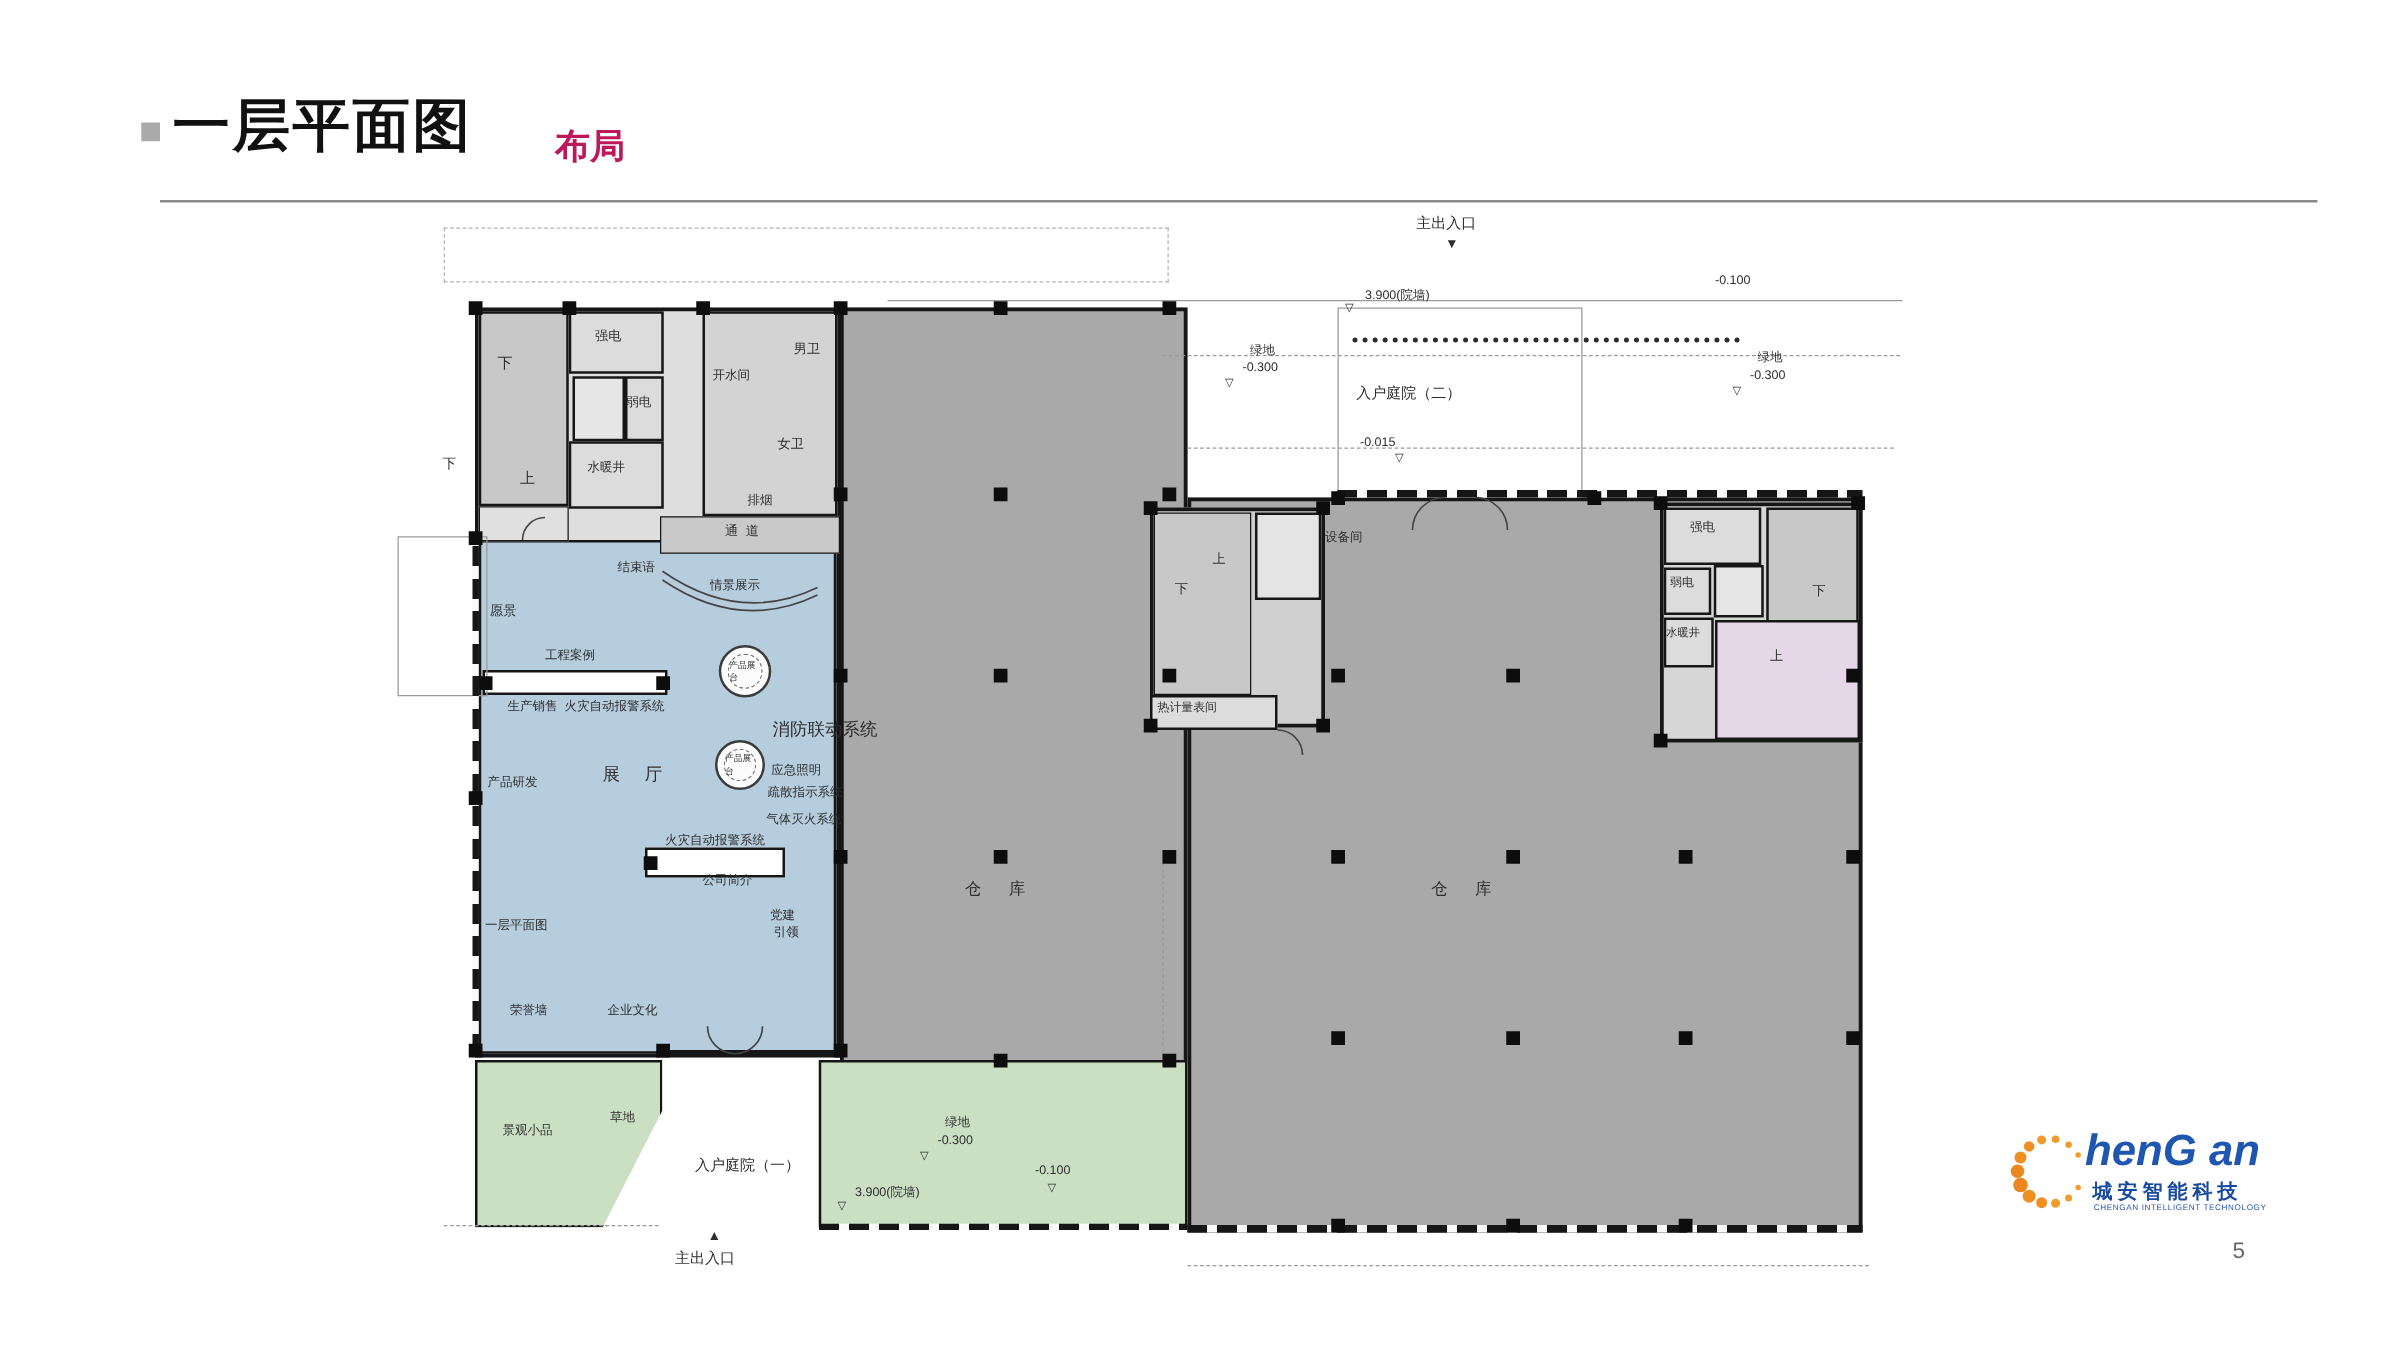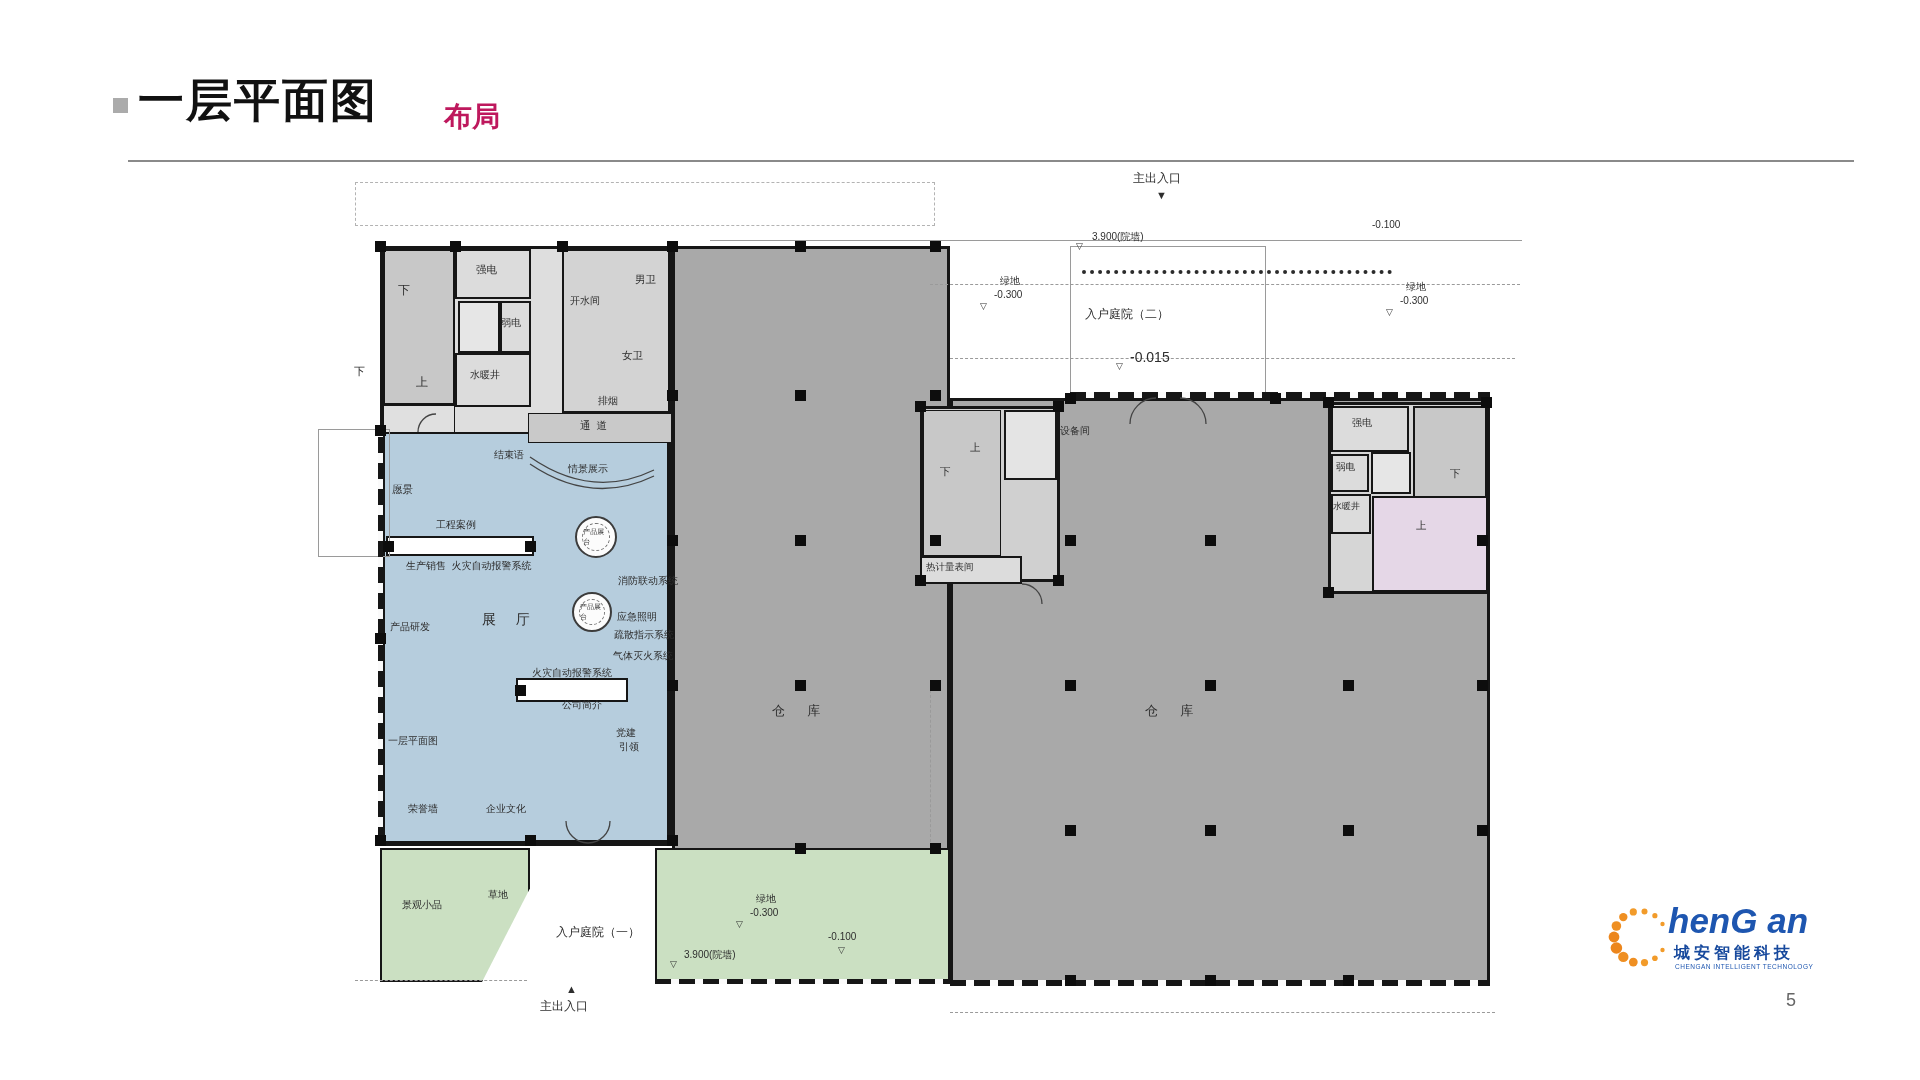--- a/index.html
+++ b/index.html
@@ -159,21 +159,21 @@
     <span class="plbl" style="left: 252px; top: 170px;">女卫</span>
     <span class="plbl" style="left: 228px; top: 216px; font-size: 10px;">排烟</span>
     <span class="plbl" style="left: 210px; top: 240px; letter-spacing: 6px;">通道</span>
     <span class="plbl" style="left: 124px; top: 270px; font-size: 10px;">结束语</span>
     <span class="plbl" style="left: 198px; top: 284px; font-size: 10px;">情景展示</span>
     <span class="plbl" style="left: 22px; top: 304px;">愿景</span>
     <span class="plbl" style="left: 66px; top: 340px; font-size: 10px;">工程案例</span>
     <span class="plbl" style="left: 36px; top: 381px; font-size: 10px;">生产销售  火灾自动报警系统</span>
     <span class="plbl" style="left: 20px; top: 442px; font-size: 10px;">产品研发</span>
     <span class="plbl" style="left: 112px; top: 432px; font-size: 14px; letter-spacing: 4px;">展  厅</span>
-    <span class="plbl" style="left: 248px; top: 396px; font-size: 10px; text-align: center;">消防联动系统</span>
+    <span class="plbl" style="left: 248px; top: 396px; font-size: 14px; text-align: center;">消防联动系统</span>
     <span class="plbl" style="left: 247px; top: 432px; font-size: 10px;">应急照明</span>
     <span class="plbl" style="left: 244px; top: 450px; font-size: 10px;">疏散指示系统</span>
     <span class="plbl" style="left: 243px; top: 471px; font-size: 10px;">气体灭火系统</span>
     <span class="plbl" style="left: 162px; top: 488px; font-size: 10px;">火灾自动报警系统</span>
     <span class="plbl" style="left: 192px; top: 520px; font-size: 10px;">公司简介</span>
     <span class="plbl" style="left: 246px; top: 548px; font-size: 10px;">党建</span>
     <span class="plbl" style="left: 249px; top: 562px; font-size: 10px;">引领</span>
     <span class="plbl" style="left: 18px; top: 556px; font-size: 10px;">一层平面图</span>
     <span class="plbl" style="left: 38px; top: 624px; font-size: 10px;">荣誉墙</span>
     <span class="plbl" style="left: 116px; top: 624px; font-size: 10px;">企业文化</span>
@@ -193,21 +193,21 @@
     <span class="plbl" style="left: 786px; top: 10px; font-size: 11px;">▼</span>
     <span class="plbl" style="left: 722px; top: 52px; font-size: 10px;">3.900(院墙)</span>
     <span class="plbl" style="left: 706px; top: 62px; font-size: 9px;">▽</span>
     <span class="plbl" style="left: 1002px; top: 40px; font-size: 10px;">-0.100</span>
     <span class="plbl" style="left: 630px; top: 96px; font-size: 10px;">绿地</span>
     <span class="plbl" style="left: 624px; top: 110px; font-size: 10px;">-0.300</span>
     <span class="plbl" style="left: 610px; top: 122px; font-size: 9px;">▽</span>
     <span class="plbl" style="left: 1036px; top: 102px; font-size: 10px;">绿地</span>
     <span class="plbl" style="left: 1030px; top: 116px; font-size: 10px;">-0.300</span>
     <span class="plbl" style="left: 1016px; top: 128px; font-size: 9px;">▽</span>
-    <span class="plbl" style="left: 760px; top: 170px; font-size: 14px;">-0.015</span>
+    <span class="plbl" style="left: 718px; top: 170px; font-size: 10px;">-0.015</span>
     <span class="plbl" style="left: 746px; top: 182px; font-size: 9px;">▽</span>
     <span class="plbl" style="left: 32px; top: 720px; font-size: 10px;">景观小品</span>
     <span class="plbl" style="left: 118px; top: 710px; font-size: 10px;">草地</span>
     <span class="plbl" style="left: 186px; top: 746px; font-size: 12px;">入户庭院（一）</span>
     <span class="plbl" style="left: 386px; top: 714px; font-size: 10px;">绿地</span>
     <span class="plbl" style="left: 380px; top: 728px; font-size: 10px;">-0.300</span>
     <span class="plbl" style="left: 366px; top: 740px; font-size: 9px;">▽</span>
     <span class="plbl" style="left: 314px; top: 770px; font-size: 10px;">3.900(院墙)</span>
     <span class="plbl" style="left: 300px; top: 780px; font-size: 9px;">▽</span>
     <span class="plbl" style="left: 458px; top: 752px; font-size: 10px;">-0.100</span>

